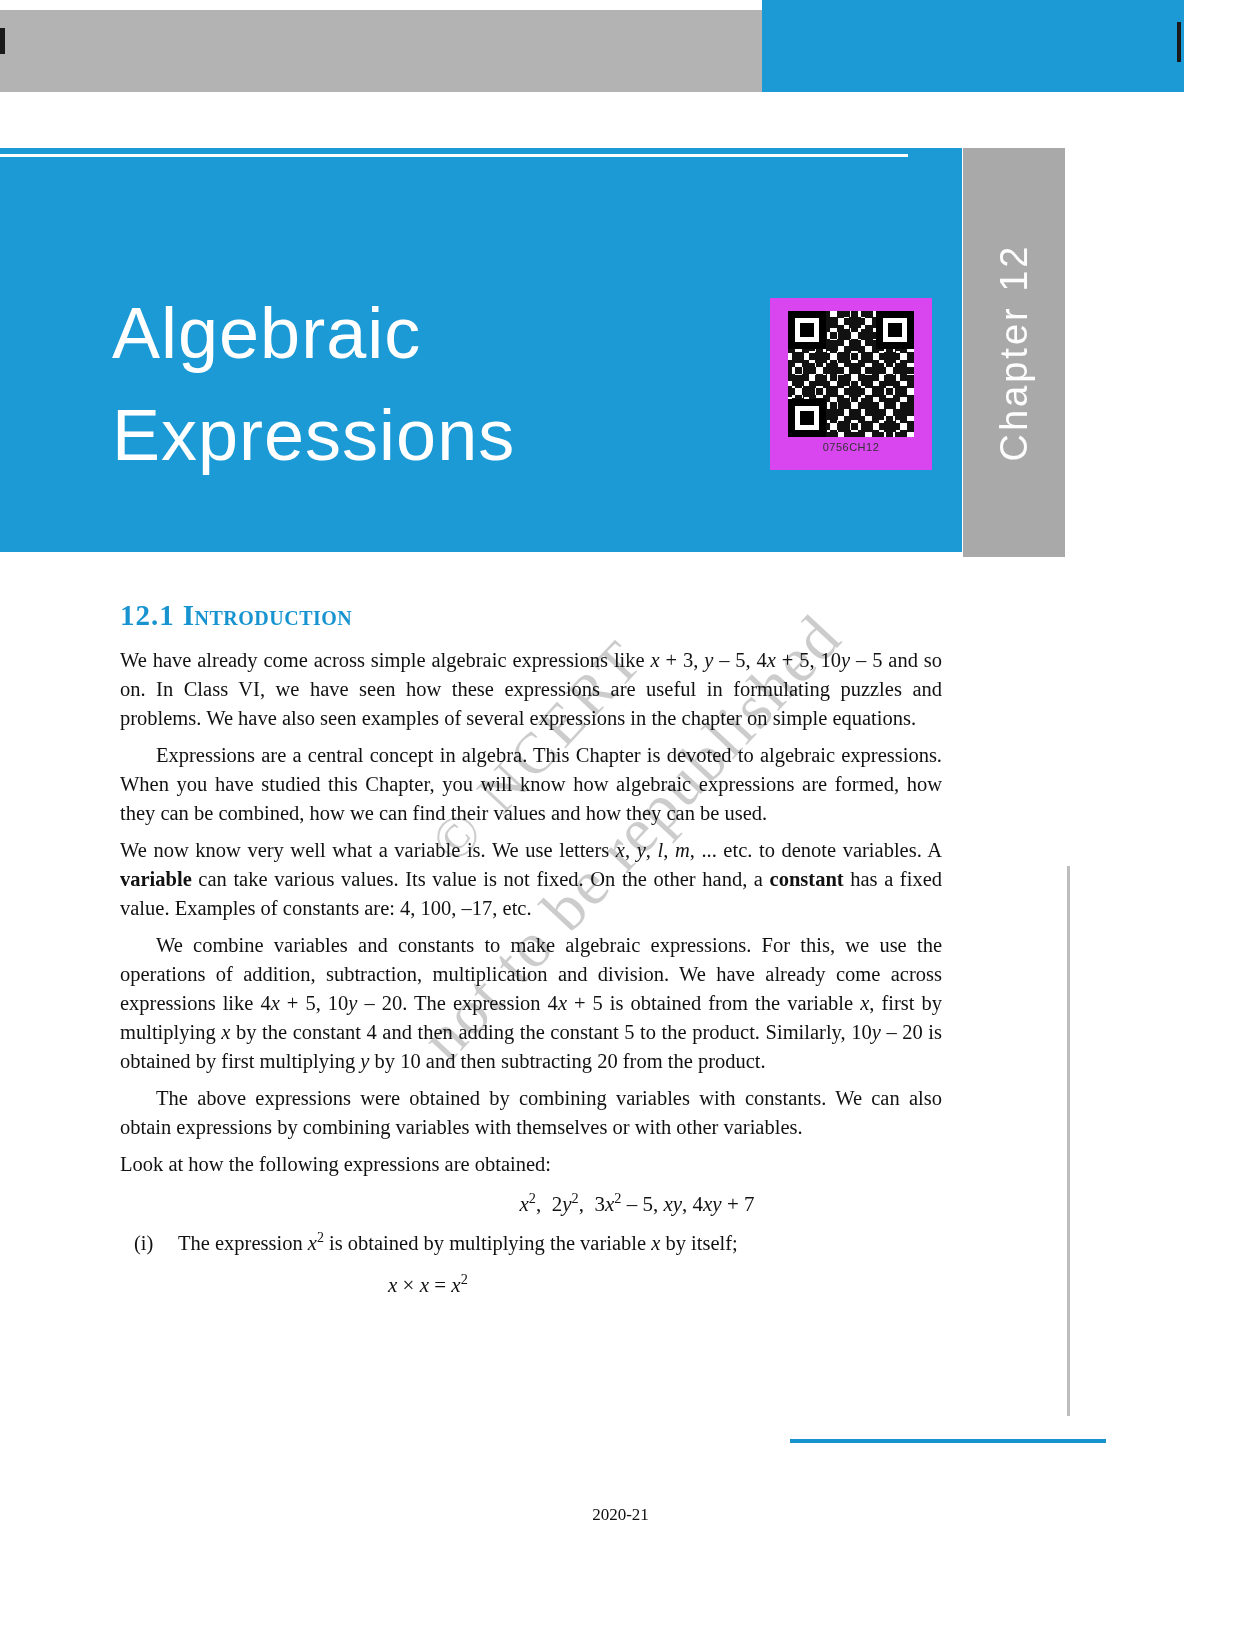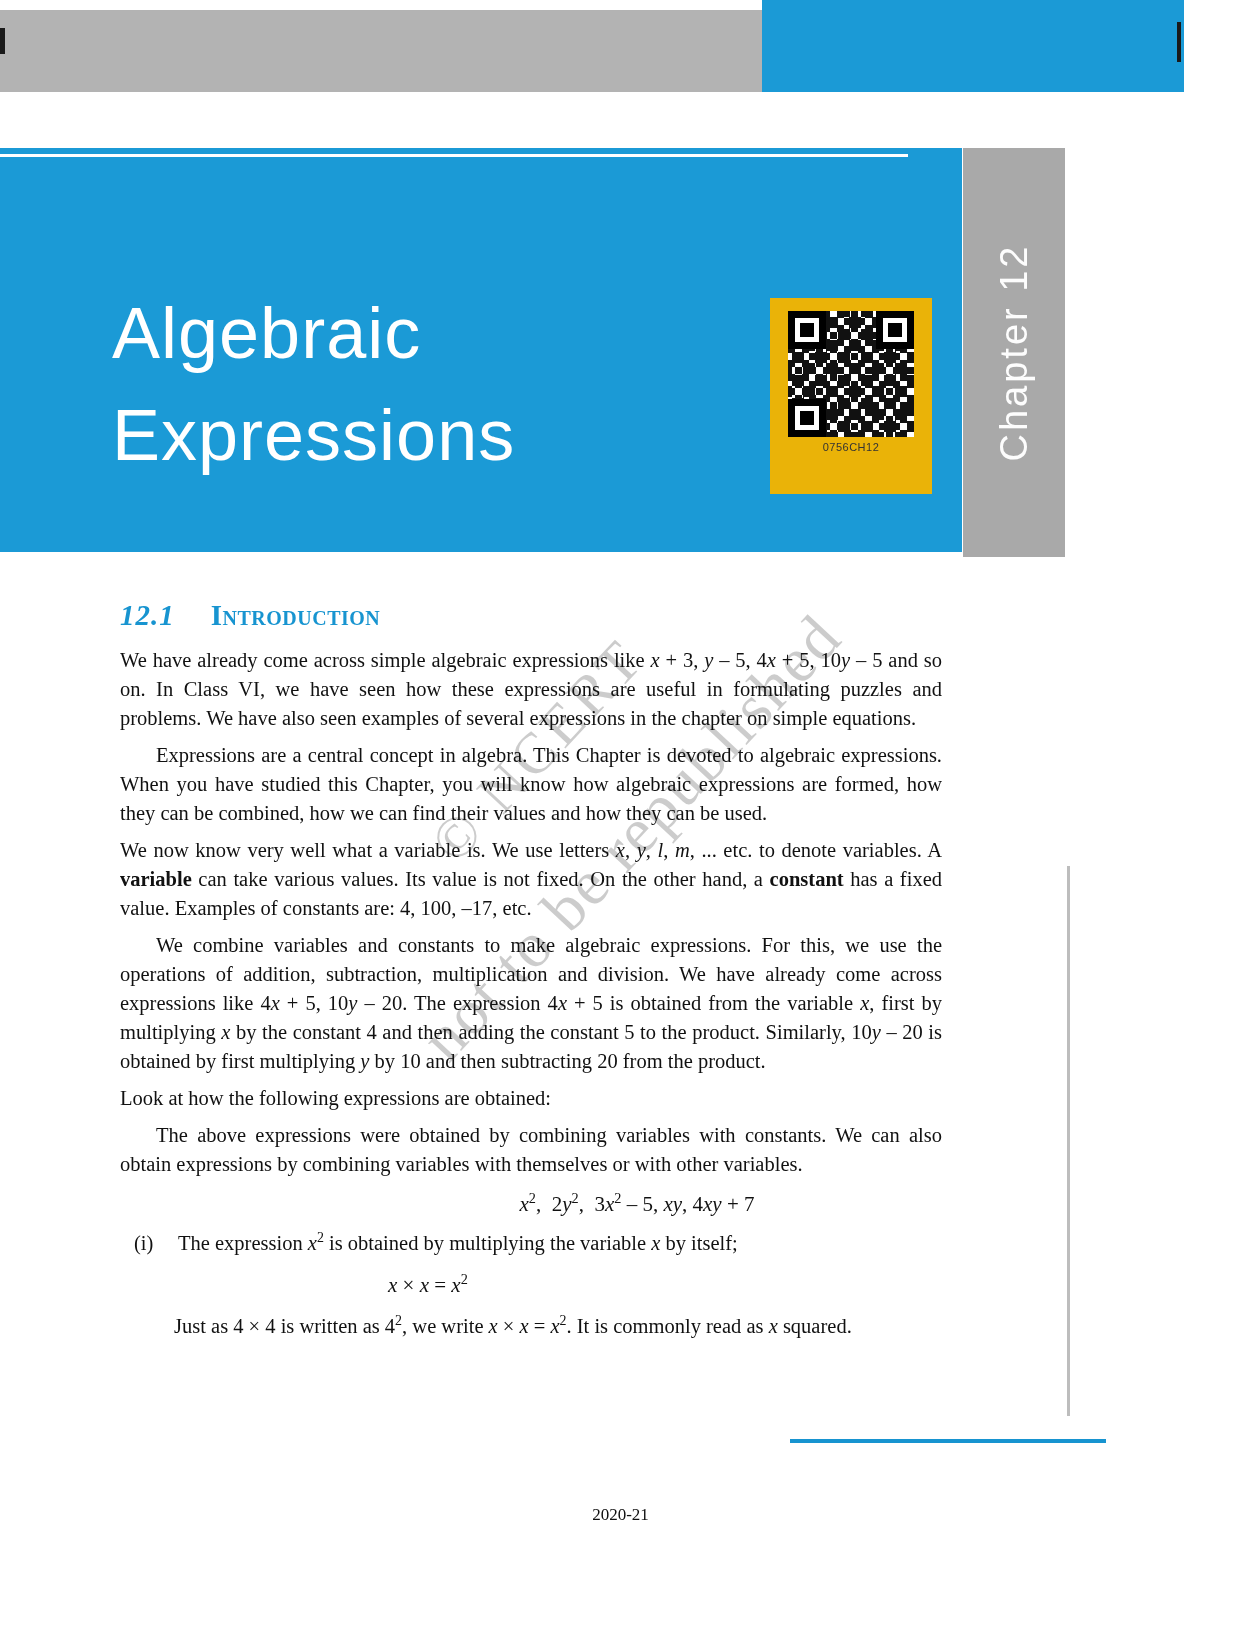--- a/index.html
+++ b/index.html
@@ -31,21 +31,21 @@
   .banner{position:absolute;left:0;top:148px;width:962px;height:404px;background:var(--banner-blue);}
   .banner-topline{position:absolute;left:0;top:154px;width:908px;height:3px;background:#ffffff;}
   .banner-title{
     position:absolute;left:112px;top:282px;
     font-family:"Liberation Sans", sans-serif;
     font-weight:400;font-size:72px;line-height:102px;
     color:#ffffff;letter-spacing:1px;
   }
 
   
-  .qr-box{position:absolute;left:770px;top:298px;width:162px;height:196px;background:#eab308;}
+  .qr-box{position:absolute;left:770px;top:298px;width:162px;height:172px;background:#d946ef;}
   .qr-pattern{
     position:relative;margin:13px auto 4px auto;width:126px;height:126px;background:#fff;
     background-image:
       conic-gradient(#111 25%, transparent 25% 50%, #111 50% 75%, transparent 75%),
       conic-gradient(#111 25%, transparent 25% 50%, #111 50% 75%, transparent 75%);
     background-size:14px 14px, 23px 23px;
     background-position:0 0, 4px 6px;
   }
   .finder{position:absolute;width:38px;height:38px;background:#fff;border:7px solid #000;}
   .finder::after{content:"";position:absolute;inset:5px;background:#000;}
@@ -81,21 +81,21 @@
   .watermark-line1{font-size:58px;letter-spacing:5px;margin-bottom:58px;}
   .watermark-line2{font-size:64px;letter-spacing:2px;}
 
   
   .content{position:absolute;left:120px;top:598px;width:822px;}
   .section-heading{
     color:var(--blue);font-weight:bold;
     font-size:29px;line-height:34px;
     margin-bottom:14px;
   }
-  .section-heading .num{margin-right:36px;letter-spacing:1px;font-style:italic;}
+  .section-heading .num{margin-right:8px;letter-spacing:1px;}
   .section-heading .stitle{font-variant:small-caps;letter-spacing:.5px;}
   .sh2{margin-top:24px;margin-bottom:12px;}
   .para{
     font-size:20.5px;line-height:29px;text-align:justify;margin-top:8px;
   }
   .para.indent{text-indent:36px;}
   sup{font-size:.68em;line-height:0;}
   .expr-line{font-size:21px;line-height:30px;margin:10px 0 2px 212px;text-align:center;}
   .list-item{display:flex;margin-top:10px;font-size:20.5px;line-height:29px;}
   .list-item .marker{width:58px;padding-left:14px;flex:none;}
@@ -151,33 +151,32 @@
     <div class="section-heading">
       <span class="num">12.1</span><span class="stitle">Introduction</span>
     </div>
 
     <p class="para">We have already come across simple algebraic expressions like <i>x</i> + 3,  <i>y</i> – 5, 4<i>x</i> + 5, 10<i>y</i> – 5 and so on. In Class VI, we have seen how these expressions are useful in formulating puzzles and problems. We have also seen examples of several expressions in the chapter on simple equations.</p>
     <p class="para indent">Expressions are a central concept in algebra. This Chapter is devoted to algebraic expressions. When you have studied this Chapter, you will know how algebraic expressions are formed, how they can be combined, how we can find their values and how they can be used.</p>
 
 
     <p class="para">We now know very well what a variable is. We use letters <i>x</i>, <i>y</i>, <i>l</i>, <i>m</i>, ... etc. to denote variables. A <b>variable</b> can take various values. Its value is not fixed. On the other hand, a <b>constant</b> has a fixed value. Examples of constants are: 4, 100, –17, etc.</p>
     <p class="para indent">We combine variables and constants to make algebraic expressions. For this, we use the operations of addition, subtraction, multiplication and division. We have already come across expressions like 4<i>x</i> + 5, 10<i>y</i> – 20. The expression 4<i>x</i> + 5 is obtained from the variable <i>x</i>, first by multiplying <i>x</i> by the constant 4 and then adding the constant 5 to the product. Similarly, 10<i>y</i> – 20 is obtained by first multiplying <i>y</i> by 10 and then subtracting 20 from the product.</p>
+    <p class="para indent">The above expressions were obtained by combining variables with constants. We can also obtain expressions by combining variables with themselves or with other variables.</p>
     <p class="para">Look at how the following expressions are obtained:</p>
-    <p class="para indent">The above expressions were obtained by combining variables with constants. We can also obtain expressions by combining variables with themselves or with other variables.</p>
 
     <div class="expr-line"><i>x</i><sup>2</sup>,&nbsp; 2<i>y</i><sup>2</sup>,&nbsp; 3<i>x</i><sup>2</sup> – 5, <i>xy</i>, 4<i>xy</i> + 7</div>
 
     <div class="list-item">
       <span class="marker">(i)</span>
       <span class="li-text">The expression <i>x</i><sup>2</sup> is obtained by multiplying the variable <i>x</i> by itself;</span>
     </div>
 
     <div class="eq-line"><i>x</i> × <i>x</i> = <i>x</i><sup>2</sup></div>
 
-    <p class="para last">Just as 4 × 4 is written as 4<sup>2</sup>, we write <i>x</i> × <i>x</i> = <i>x</i><sup>2</sup>. It is commonly read as <i>x</i> squared.</p>
 
   </div>
 
   <div class="blue-rule"></div>
   <div class="gray-vrule"></div>
   <div class="footer">2020-21</div>
 
 </div>
 
 </body></html>

